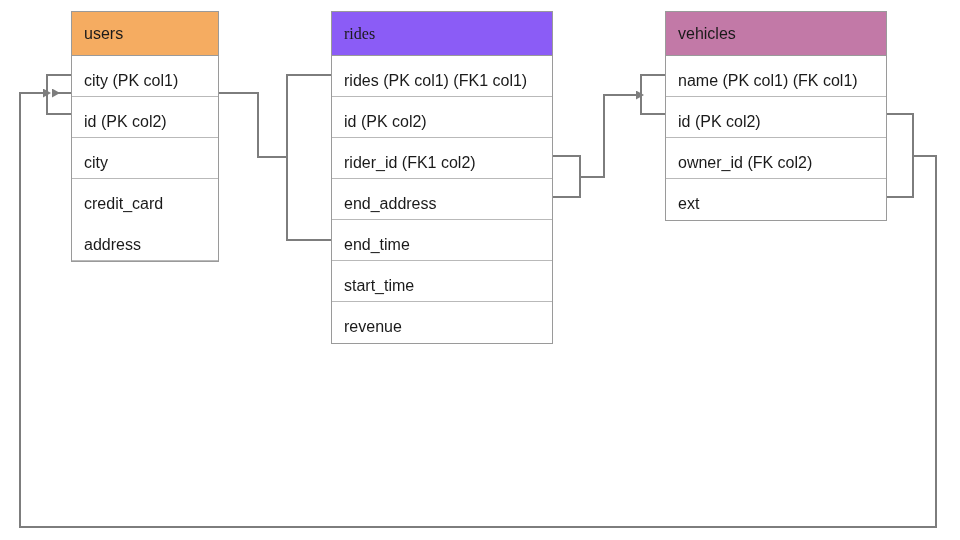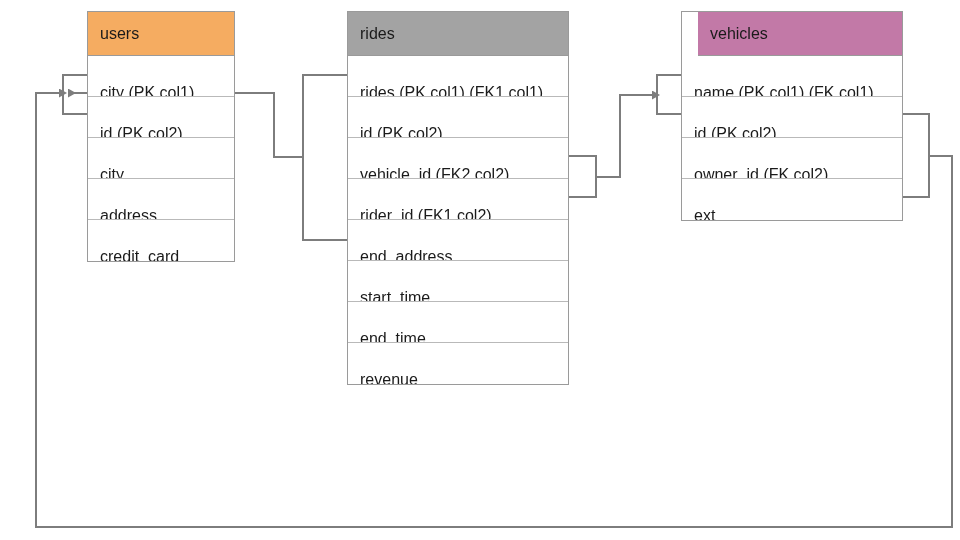--- a/index.html
+++ b/index.html
@@ -3,21 +3,21 @@
 <meta charset="utf-8">
 <style>
   html,body{margin:0;padding:0;}
   body{
     width:960px;height:540px;
     background:#ffffff;
     font-family:"Liberation Sans", sans-serif;
     overflow:hidden;
     position:relative;
   }
-  #canvas{position:absolute;left:16px;top:0;width:873px;height:540px;}
+  #canvas{position:absolute;left:0;top:0;width:873px;height:540px;}
 
   .connectors{position:absolute;left:0;top:0;width:960px;height:540px;pointer-events:none;}
 
   .table{
     position:absolute;
     box-sizing:border-box;
     border:1px solid #9a9a9a;
     background:#ffffff;
   }
   .table .thead{
@@ -28,21 +28,21 @@
     font-size:16px;
     color:#1a1a1a;
     border-bottom:1px solid #9a9a9a;
     white-space:nowrap;
     overflow:hidden;
   }
   .table .row{
     box-sizing:border-box;
     height:41px;
     line-height:41px;
-    padding:16px 12px;
+    padding:4px 12px;
     font-size:16px;
     color:#1a1a1a;
     border-bottom:1px solid #b9b9b9;
     white-space:nowrap;
     overflow:hidden;
   }
   .table .row.last{border-bottom:none;}
 
   
   #tbl-users   {left:71px;  top:11px; width:148px;}
@@ -82,37 +82,36 @@
 
       <path d="M913,156 L936,156 L936,527 L20,527 L20,93 L43,93" marker-end="url(#arrowR)"></path>
     </g>
   </svg>
 
   <div class="table" id="tbl-users">
     <div class="thead" style="background: rgb(245, 172, 97);">users</div>
     <div class="row">city (PK col1)</div>
     <div class="row">id (PK col2)</div>
     <div class="row">city</div>
+    <div class="row last">credit_card</div>
     <div class="row">address</div>
-    <div class="row last">credit_card</div>
   </div>
 
   <div class="table" id="tbl-rides">
-    <div class="thead" style="background: #a3a3a3;">rides</div>
+    <div class="thead" style="background: #8b5cf6; font-family: Liberation Serif, serif;">rides</div>
     <div class="row">rides (PK col1) (FK1 col1)</div>
     <div class="row">id (PK col2)</div>
-    <div class="row">vehicle_id (FK2 col2)</div>
     <div class="row">rider_id (FK1 col2)</div>
     <div class="row">end_address</div>
+    <div class="row">end_time</div>
     <div class="row">start_time</div>
-    <div class="row">end_time</div>
     <div class="row last">revenue</div>
   </div>
 
   <div class="table" id="tbl-vehicles">
-    <div class="thead" style="background: rgb(194, 121, 167); margin-left: 16px;">vehicles</div>
+    <div class="thead" style="background: rgb(194, 121, 167);">vehicles</div>
     <div class="row">name (PK col1) (FK col1)</div>
     <div class="row">id (PK col2)</div>
     <div class="row">owner_id (FK col2)</div>
     <div class="row last">ext</div>
   </div>
 
 </div>
 
 </body></html>

